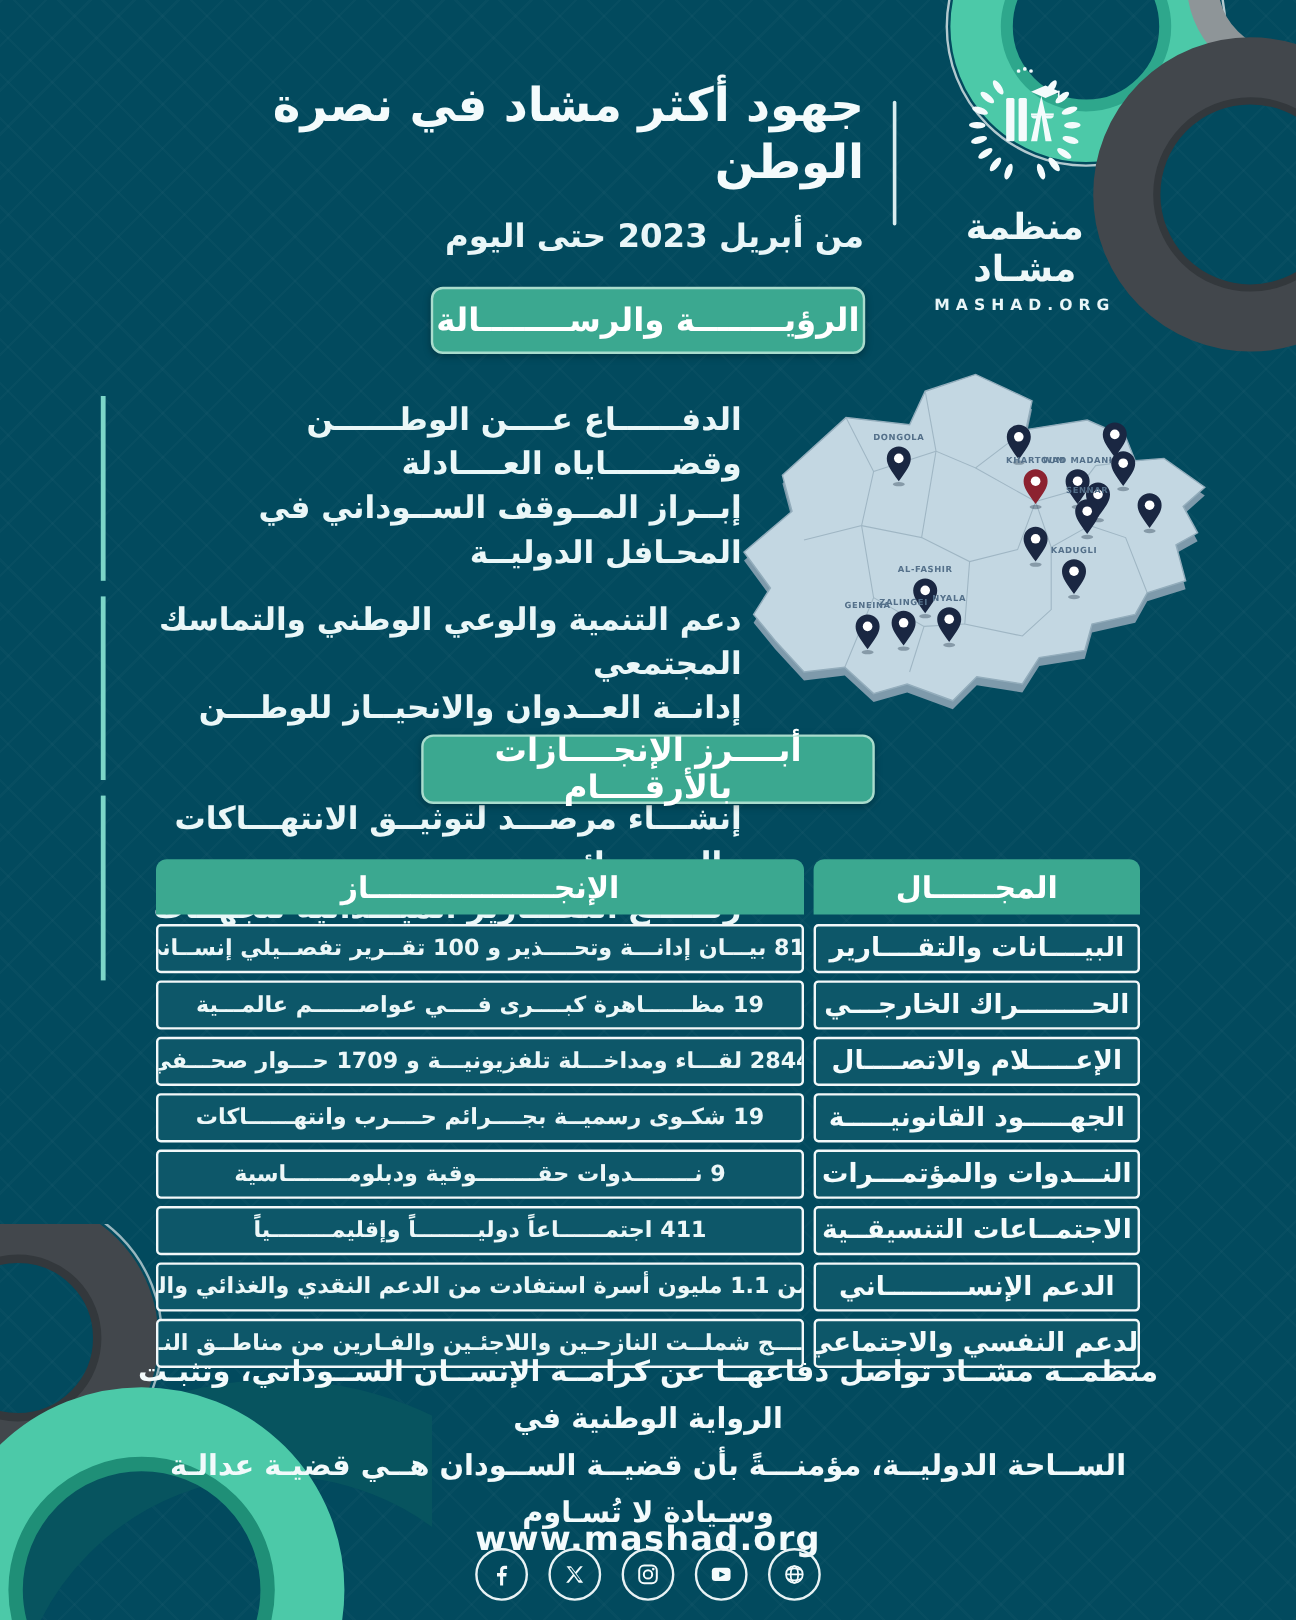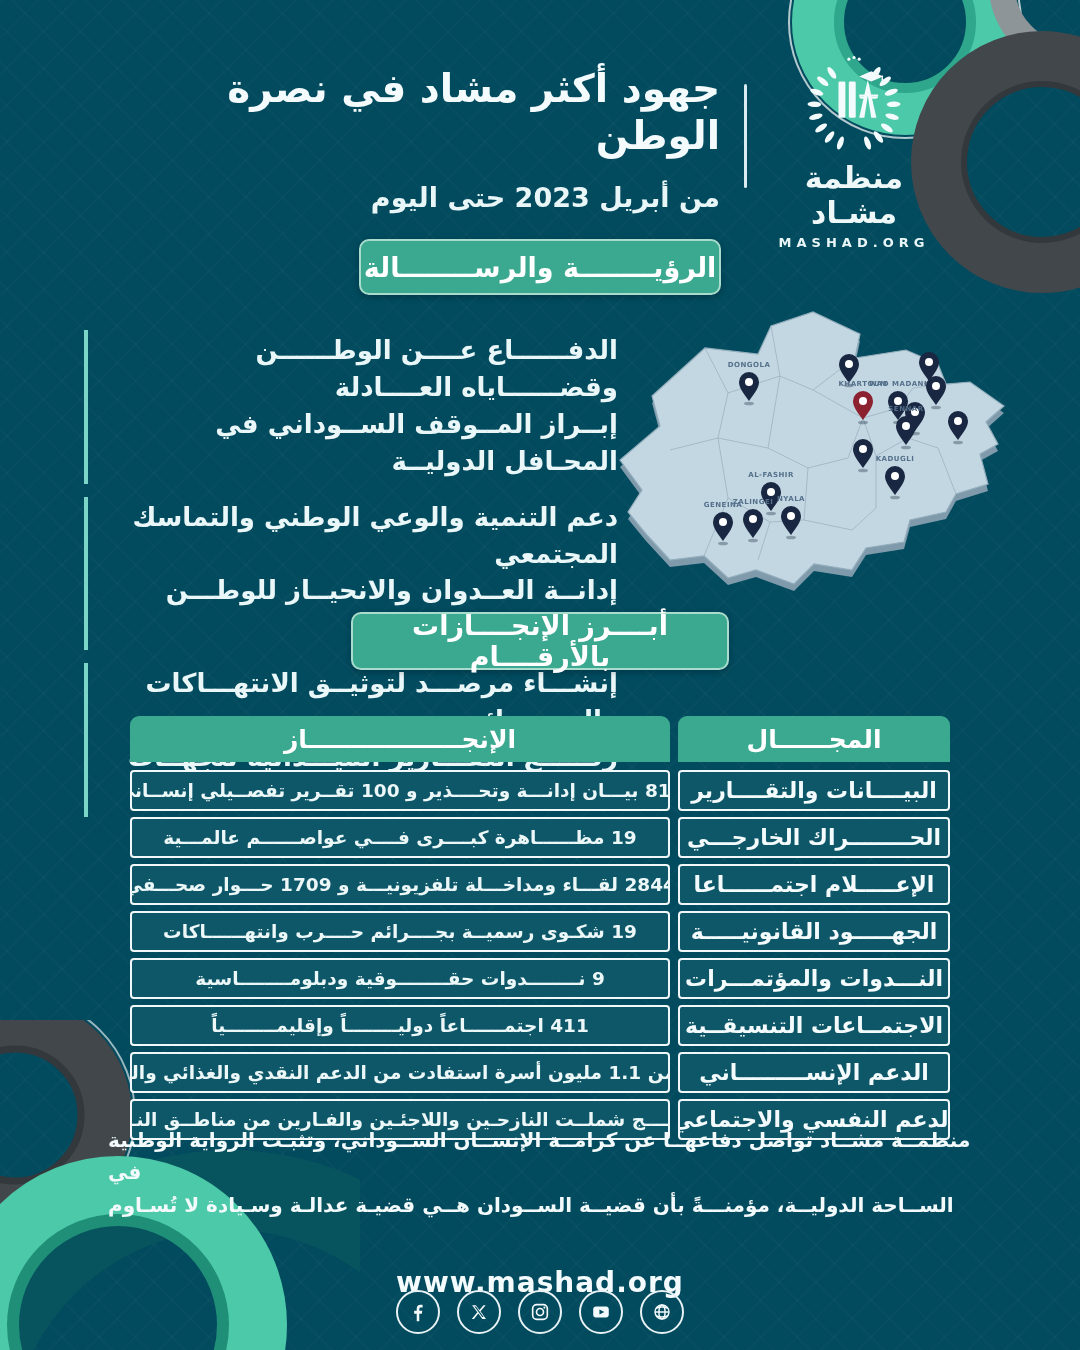--- a/index.html
+++ b/index.html
@@ -16,21 +16,21 @@
   }
   .layer{position:absolute;z-index:2;}
   .deco{position:absolute;z-index:1;}
 
   
   .title-block{left:120px;top:66px;width:600px;text-align:right;}
   .main-title{font-size:39px;font-weight:bold;letter-spacing:-.5px;line-height:1.2;color:#f4fbfc;}
   .subtitle{font-size:27px;font-weight:600;margin-top:22px;color:#e9f6f8;}
   .hdr-divider{left:744px;top:84px;width:3px;height:104px;background:#d9edf0;border-radius:2px;}
   .logo-block{left:758px;top:54px;width:192px;text-align:center;}
-  .logo-org{font-size:30px;font-weight:bold;margin-top:2px;letter-spacing:0;}
+  .logo-org{font-size:30px;font-weight:bold;margin-top:14px;letter-spacing:0;}
   .logo-domain{font-size:13px;font-weight:600;letter-spacing:5px;margin-top:5px;color:#e9f6f8;}
 
   
   .banner{
     left:50%;transform:translateX(-50%);
     background:var(--banner-green,#3ba890);
     border:2px solid #a9dccd;border-radius:10px;
     color:#fff;font-size:27px;font-weight:bold;
     display:flex;align-items:center;justify-content:center;
     box-shadow:0 2px 6px rgba(0,0,0,.25);
@@ -65,22 +65,22 @@
   .td{
     background:var(--row-bg,#0d5769);
     border:2px solid #f2f8f9;border-radius:4px;
     height:37px;display:flex;align-items:center;justify-content:center;
     white-space:nowrap;overflow:hidden;
   }
   .td-domain{font-size:22px;font-weight:bold;color:#f4fbfc;}
   .td-ach{font-size:18.5px;font-weight:600;color:#ecf7f8;}
 
   
-  .closing{left:108px;top:1124px;width:864px;text-align:left;
-    font-size:20px;font-weight:bold;line-height:1.62;color:#f2fafb;}
+  .closing{left:108px;top:1124px;width:864px;text-align:center;
+    font-size:24px;font-weight:bold;line-height:1.62;color:#f2fafb;}
 
   
   .footer-url{top:1242px;left:0;width:100%;text-align:center;
     font-size:28px;font-weight:bold;letter-spacing:1px;color:#f4fbfc;direction:ltr;margin-top:24px;}
   .socials{top:1290px;left:0;width:100%;display:flex;justify-content:center;gap:17px;direction:ltr;}
   .soc{
     width:40px;height:40px;border:2px solid #e8f2f4;border-radius:50%;
     display:flex;align-items:center;justify-content:center;
   }
   .soc svg{width:22px;height:22px;display:block;}
@@ -283,21 +283,21 @@
 <div class="layer achv-table">
   <div class="th">المجــــــال</div>
   <div class="th">الإنجــــــــــــــــــاز</div>
 
   <div class="td td-domain">البيــــانات والتقــــارير</div>
   <div class="td td-ach">818 بيـــان إدانـــة وتحــــذير و 100 تقــرير تفصــيلي إنســاني</div>
 
   <div class="td td-domain">الحــــــــراك الخارجـــي</div>
   <div class="td td-ach">19 مظــــــاهرة كبــــرى فــــي عواصــــــم عالمـــية</div>
 
-  <div class="td td-domain">الإعـــــلام اجتمــــــاعا</div>
+  <div class="td td-domain">الإعـــــلام والاتصــــال</div>
   <div class="td td-ach">2844 لقـــاء ومداخـــلة تلفزيونيـــة و 1709 حـــوار صحـــفي</div>
 
   <div class="td td-domain">الجهـــــود القانونيـــــة</div>
   <div class="td td-ach">19 شكـوى رسميــة بجــــرائم حــــرب وانتهــــــاكات</div>
 
   <div class="td td-domain">النـــدوات والمؤتمـــرات</div>
   <div class="td td-ach">9 نــــــــدوات حقــــــــوقية ودبلومــــــــاسية</div>
 
   <div class="td td-domain">الاجتمــاعات التنسيقــية</div>
   <div class="td td-ach">411 اجتمــــــاعاً دوليــــــــاً وإقليمــــــــياً</div>

